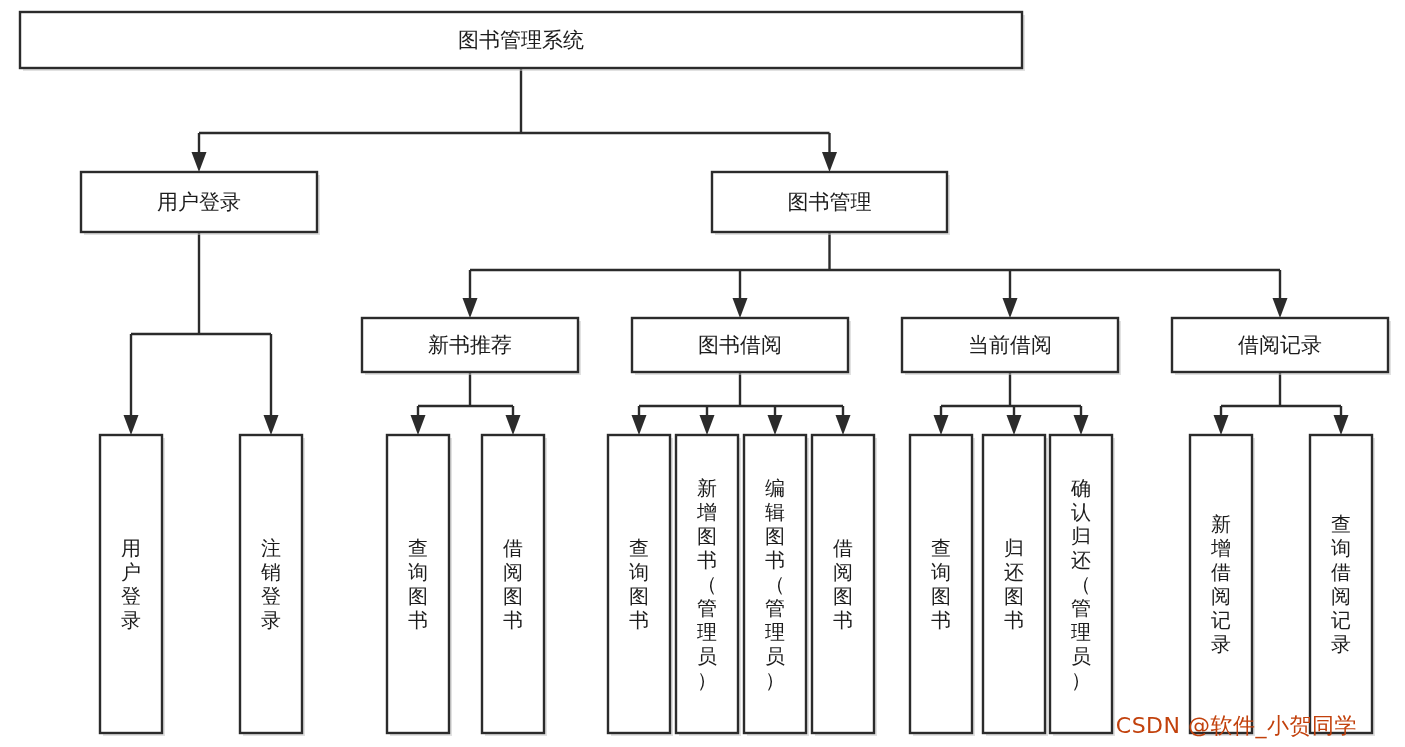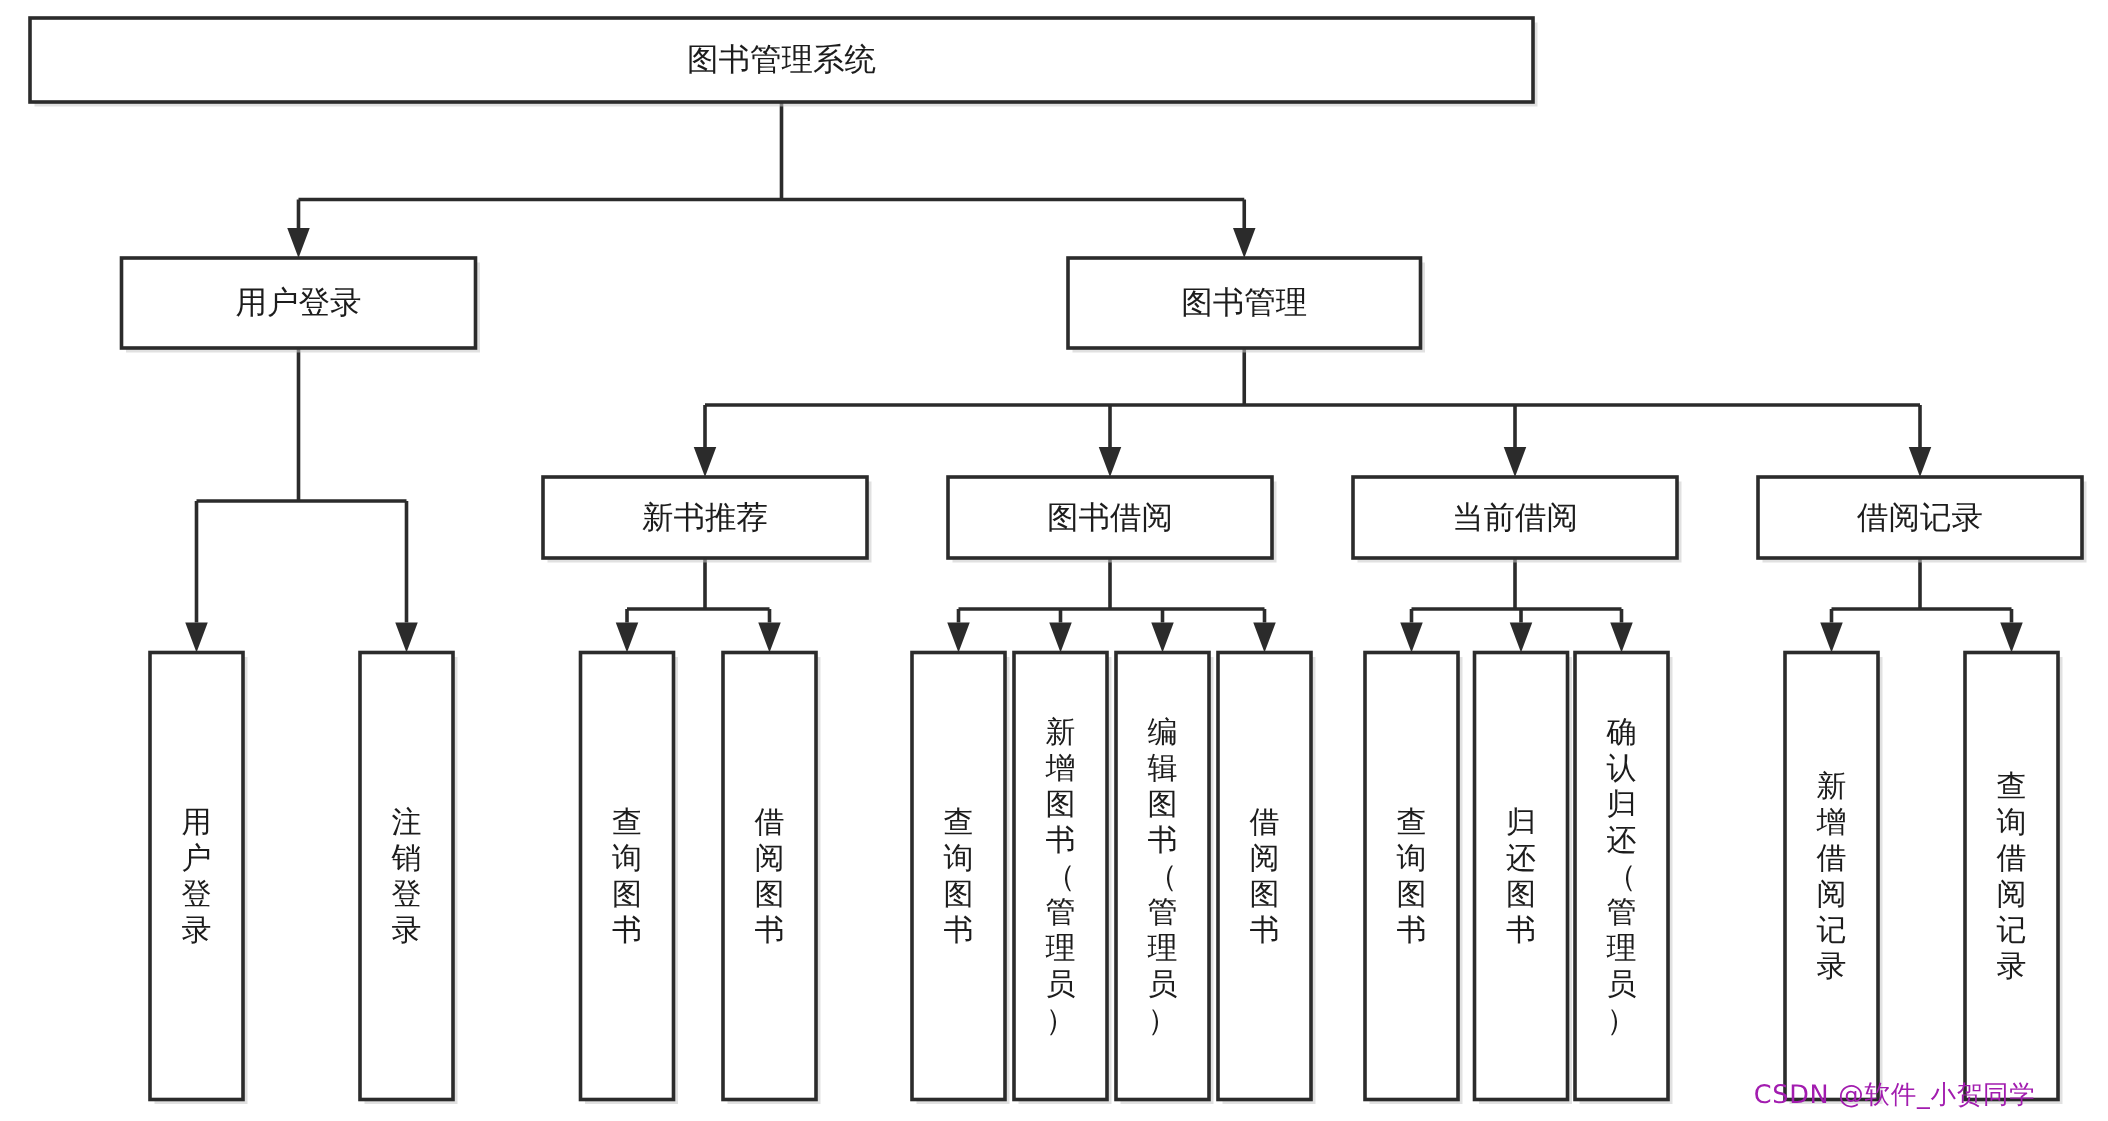--- a/index.html
+++ b/index.html
@@ -61,22 +61,22 @@
     font-size: 20px;
     fill: #1c1c1c;
     text-anchor: middle;
     white-space: pre;
   }
   .watermark {
     position: absolute;
     right: 8px;
     bottom: 6px;
     font-family: "DejaVu Sans", "Liberation Sans", sans-serif;
-    font-size: 17px;
-    color: #a21caf;
+    font-size: 22px;
+    color: #c2410c;
     letter-spacing: .5px;
     user-select: none;
     pointer-events: none;
   }
 </style>
 </head>
 <body>
 
 <div id="diagram-root">
   <svg id="tree-svg" viewBox="0 0 1405 747" xmlns="http://www.w3.org/2000/svg">

